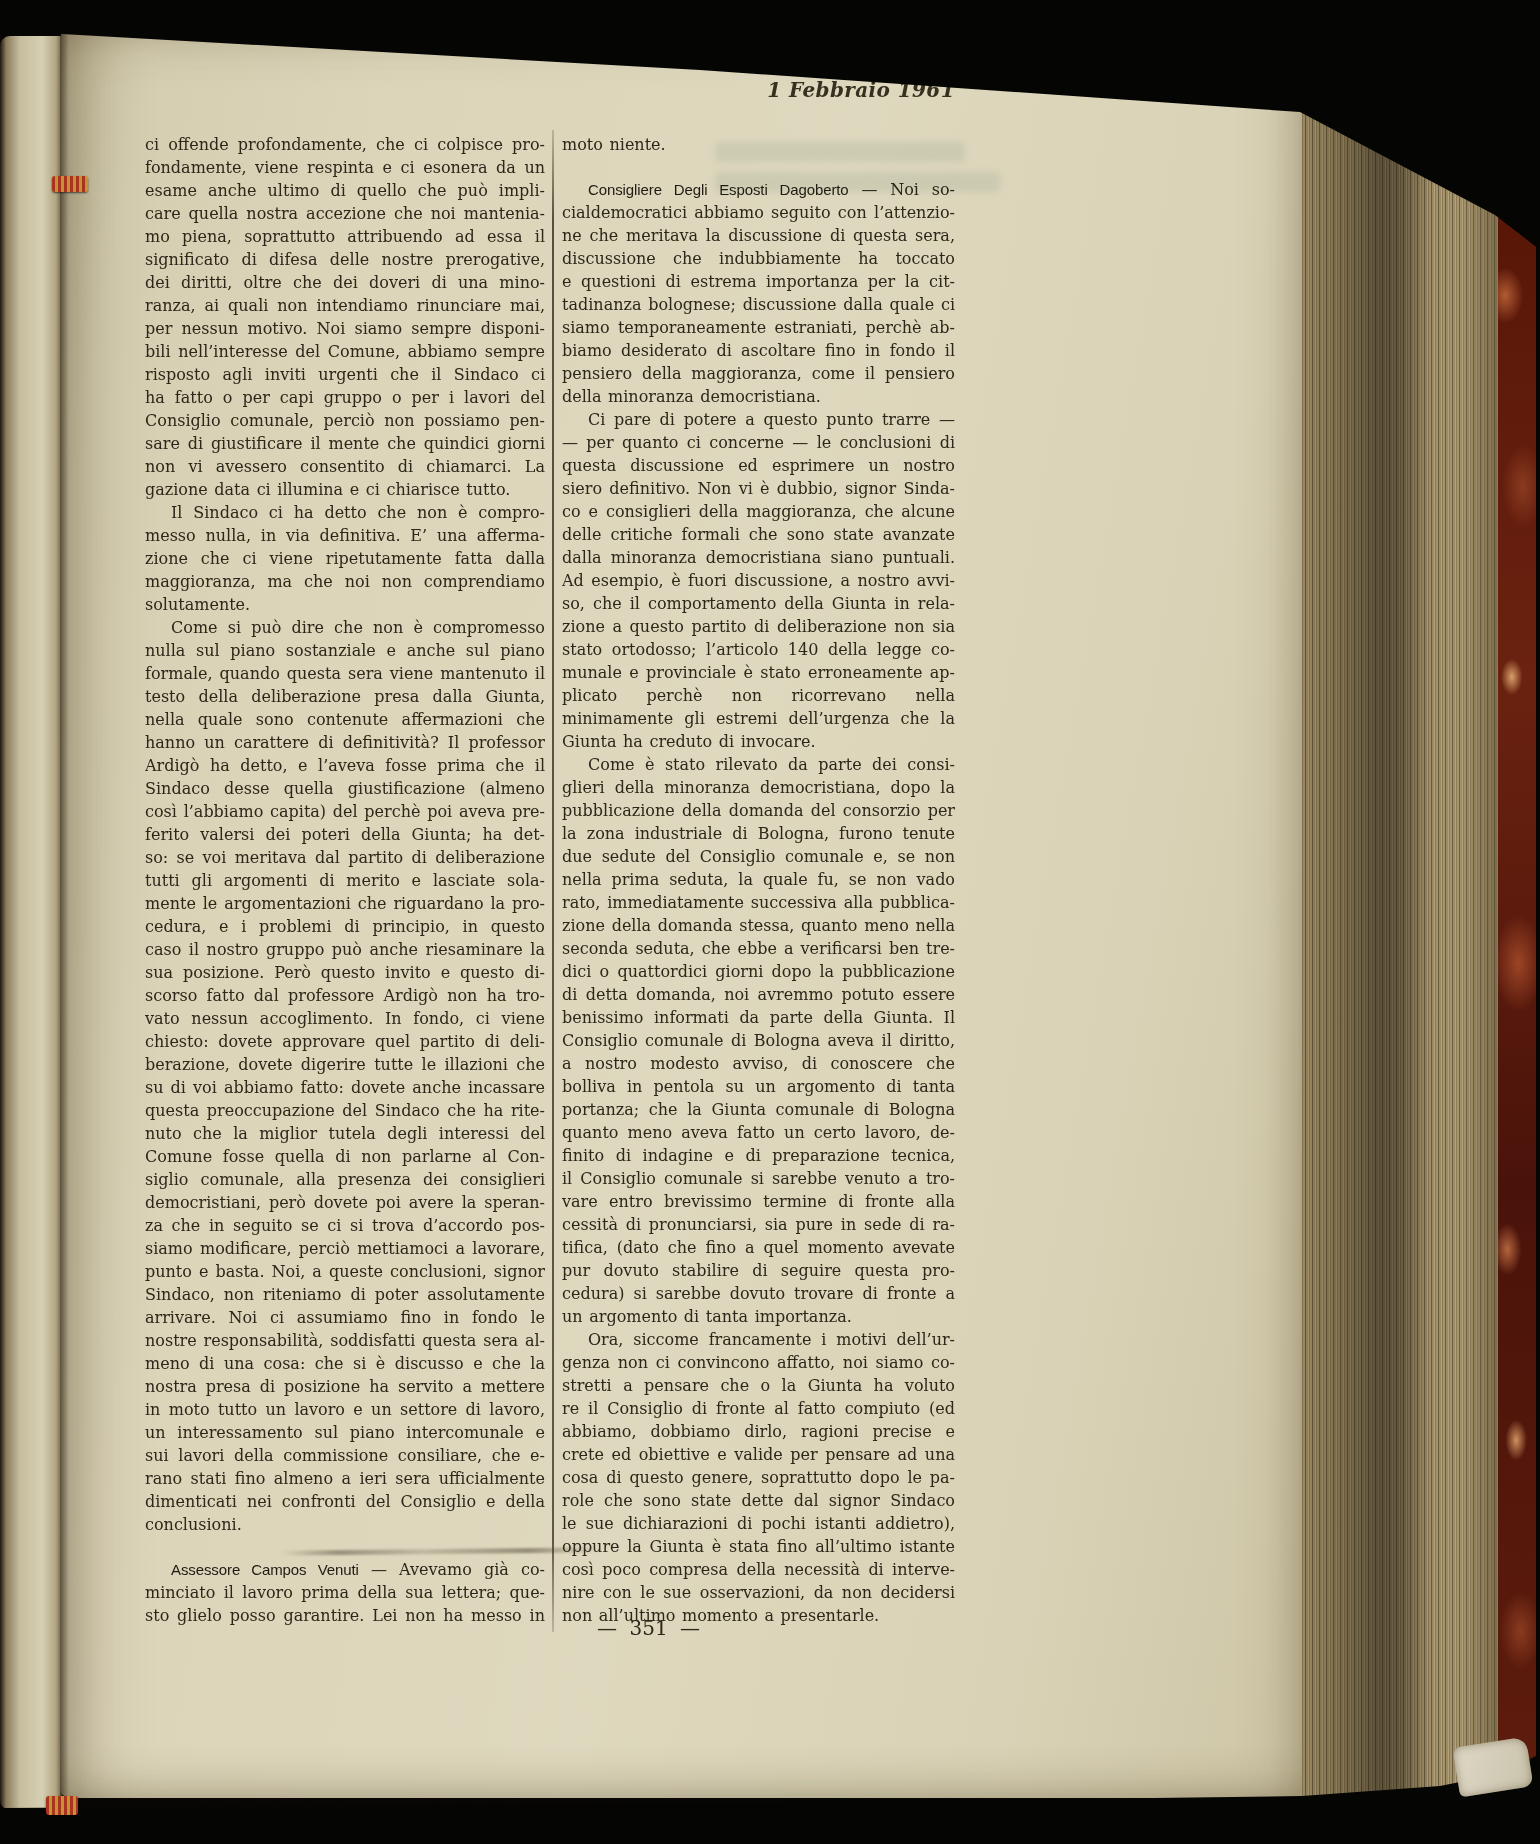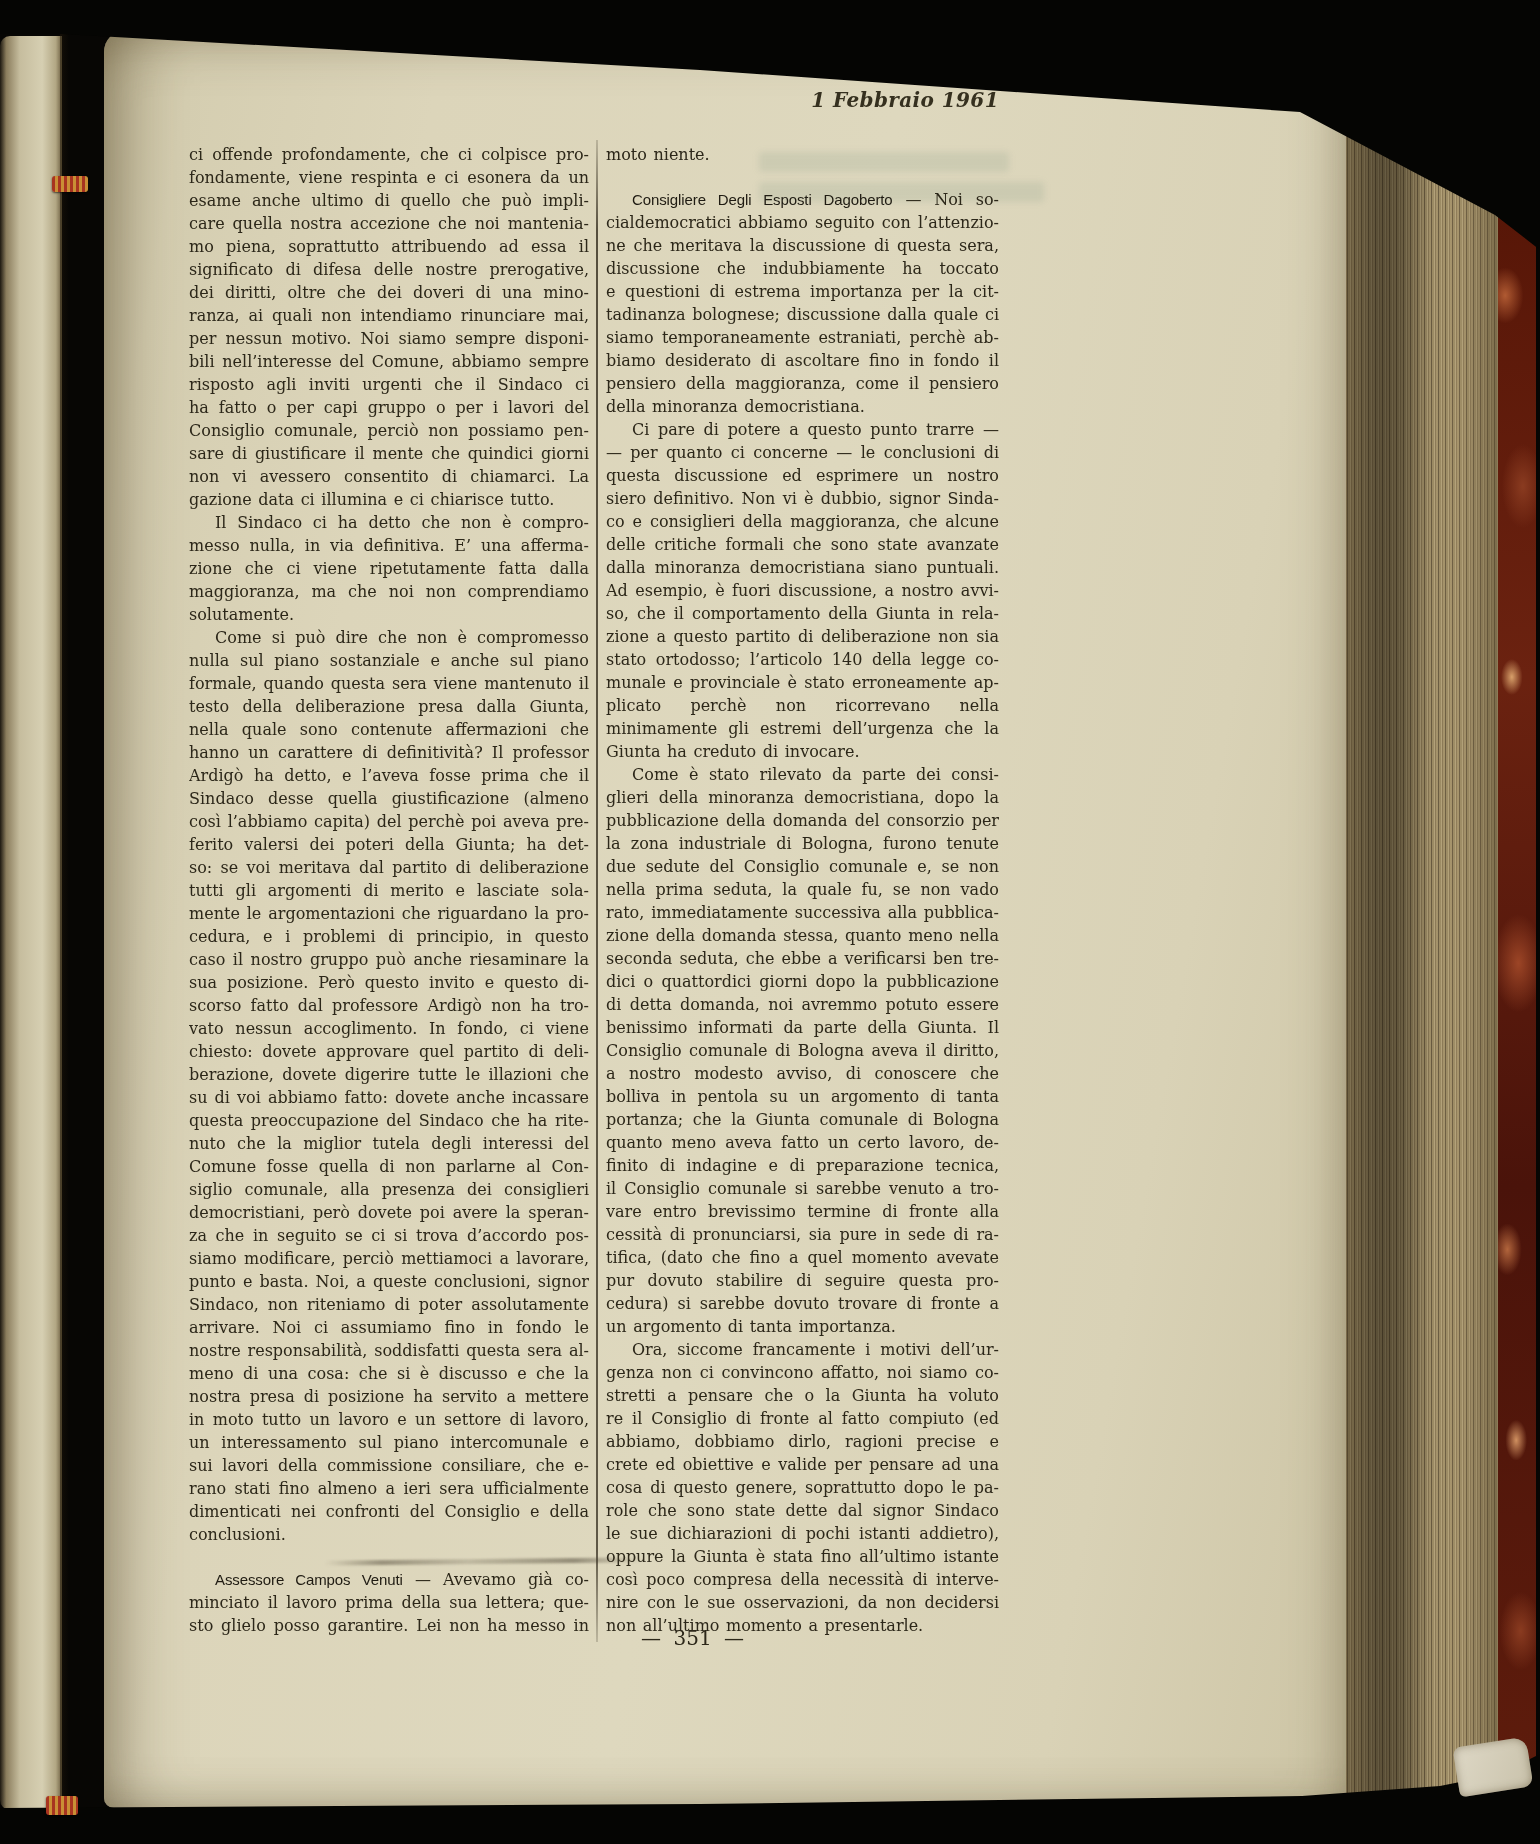--- a/index.html
+++ b/index.html
@@ -28,28 +28,28 @@
         #b4a37b 0px,#b4a37b 1px,#8a7855 1px,#8a7855 2px,#a5936b 2px,#a5936b 4px,
         #6f6045 4px,#5f5138 5px,#9c8b64 5px,#9c8b64 7px);}
 
   
   .sliver{position:absolute;left:0;top:36px;width:62px;height:1774px;z-index:2;
     background:linear-gradient(90deg,#1d1810 0%,#8a7c5c 10%,#c6bd9e 32%,#d6cfb2 68%,
                #b2a784 90%,#6b5d3f 100%);
     border-radius:10px 0 0 10px;}
 
   
-  .page{position:absolute;left:60px;top:30px;width:1242px;height:1778px;z-index:3;
+  .page{position:absolute;left:60px;top:20px;width:1242px;height:1778px;z-index:3;
     background:linear-gradient(100deg,#c9c1a2 0%,#d5ceb1 6%,var(--paper,#dcd5ba) 22%,
                #ded8be 52%,#d9d2b6 80%,#cfc7a8 97%);
     border-radius:22px 46px 6px 10px;
     box-shadow: inset 46px 0 70px -34px rgba(80,65,35,.50),
                 inset -34px 0 60px -34px rgba(95,80,48,.40),
                 inset 0 34px 60px -34px rgba(95,80,48,.45),
-                inset 0 -26px 50px -30px rgba(95,80,48,.35); margin-left: 44px;}
+                inset 0 -26px 50px -30px rgba(95,80,48,.35);}
   .crease{position:absolute;left:60px;top:34px;width:9px;height:1778px;z-index:4;
     background:linear-gradient(90deg,rgba(30,22,10,.55),rgba(30,22,10,0));}
 
   
   .date{position:absolute;left:495px;top:58px;width:400px;text-align:right;z-index:5;
     font-style:italic;font-weight:700;font-size:20px;color:#35301f;letter-spacing:.4px;}
   .col{position:absolute;top:113px;z-index:5;color:var(--ink,#2c2719);}
   .col-left{left:85px;width:400px;}
   .col-right{left:502px;width:393px;}
   .divider{position:absolute;left:492px;top:110px;width:2px;height:1502px;z-index:5;

